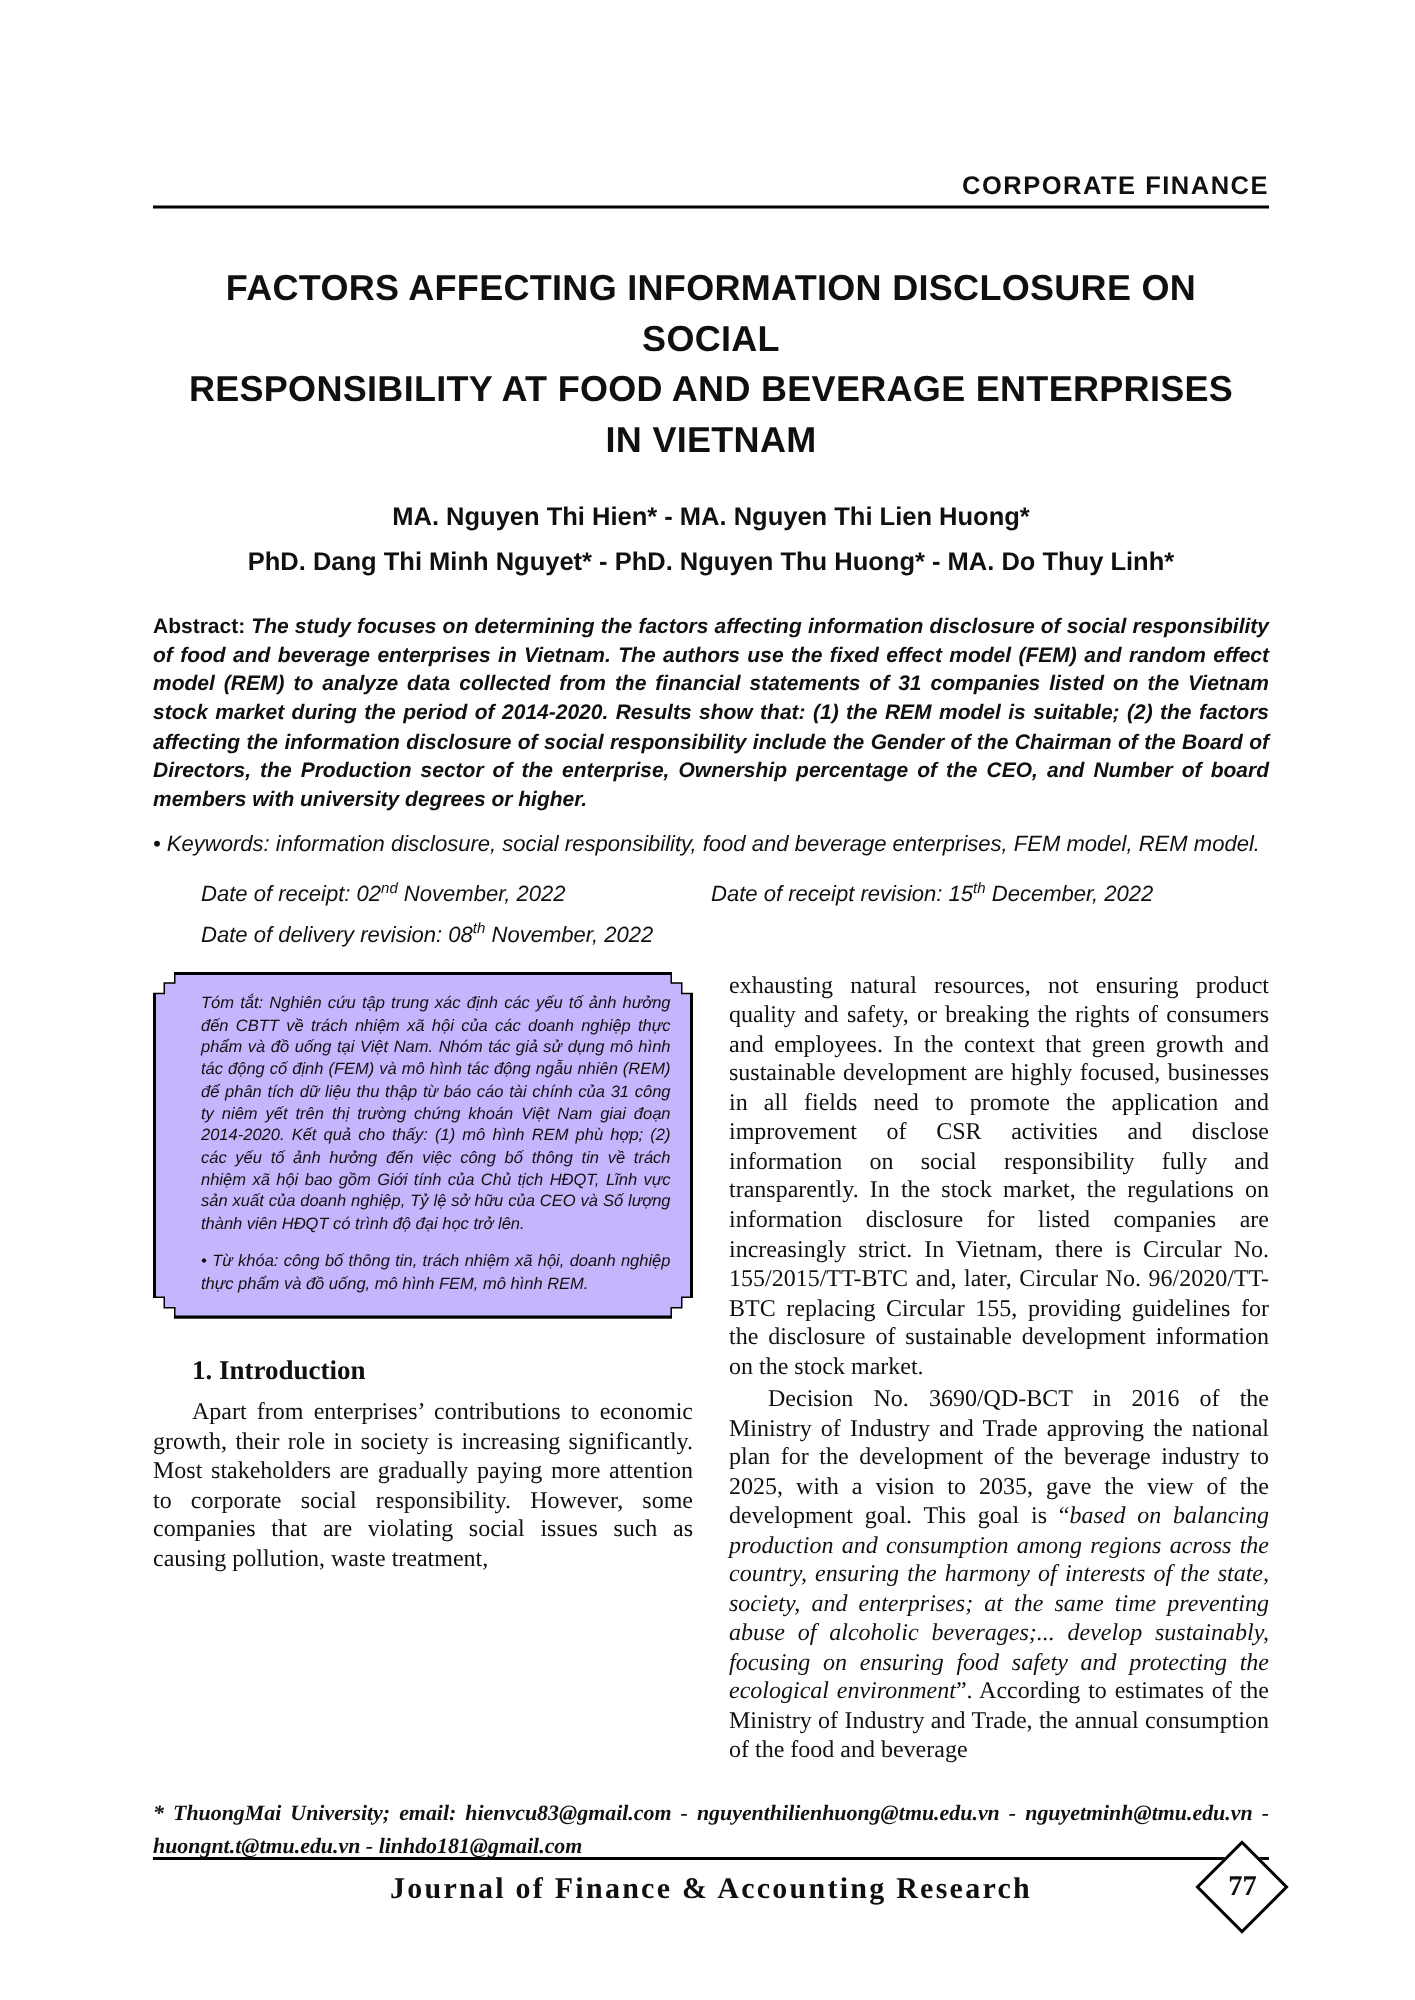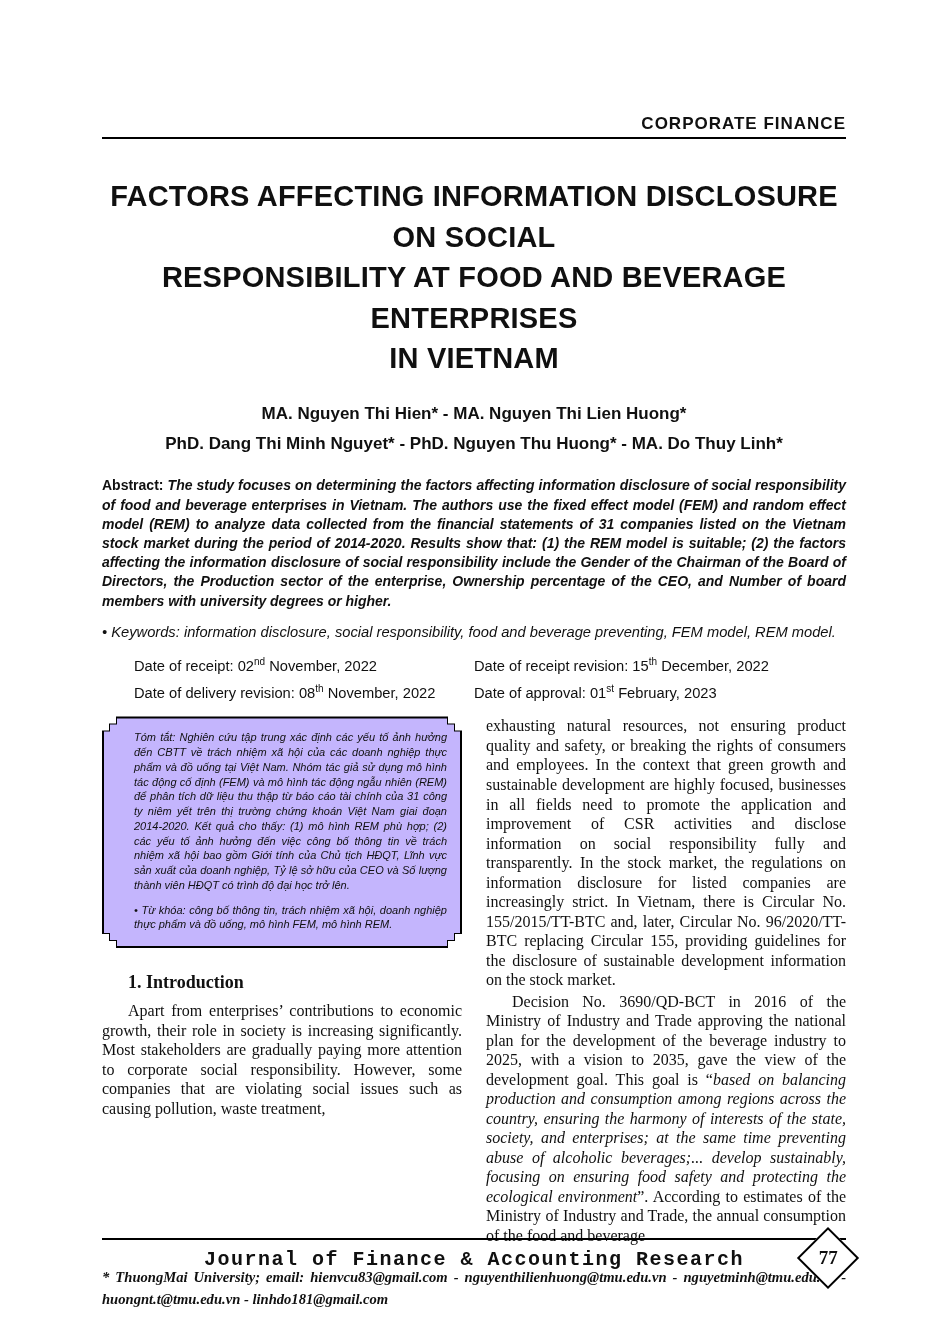--- a/index.html
+++ b/index.html
@@ -23,21 +23,21 @@
   .section-label {
     position:absolute; right:0; bottom:12px;
     font-family:"Liberation Sans", sans-serif; font-weight:700;
     font-size:17px; letter-spacing:1px;
   }
 
   
   .title {
     margin-top:30px; text-align:center;
     font-family:"Liberation Sans", sans-serif; font-weight:700;
-    font-size:29px; line-height:1.4; letter-spacing:0.2px;
+    font-size:24px; line-height:1.4; letter-spacing:0.2px;
   }
   .authors {
     margin-top:20px; text-align:center;
     font-family:"Liberation Sans", sans-serif; font-weight:700;
     font-size:17px; line-height:1.75;
   }
   .authors div { white-space:nowrap; }
 
   
   .abstract {
@@ -45,21 +45,21 @@
     font-family:"Liberation Sans", sans-serif; font-size:14px; line-height:1.37;
     font-weight:700; font-style:italic;
   }
   .abstract .abs-label { font-style:normal; }
   .keywords {
     margin-top:13px; text-align:justify;
     font-family:"Liberation Sans", sans-serif; font-style:italic; font-size:14.7px;
   }
   .dates {
     margin-top:16px; display:grid; grid-template-columns:1fr 1fr; row-gap:9px;
-    font-family:"Liberation Sans", sans-serif; font-size:14.7px;
+    font-family:"Liberation Sans", sans-serif; font-style:italic; font-size:14.7px;
   }
   .dates .dcell-l { padding-left:32px; }
   .dates sup { font-size:10px; }
 
   
   .columns { margin-top:16px; display:flex; gap:24px; }
   .col { flex:1 1 0; min-width:0; }
 
   
   .notch-outer {
@@ -100,21 +100,21 @@
     margin-top:22px; font-family:"Liberation Serif", serif;
     font-weight:700; font-style:italic; font-size:14.6px; line-height:1.5;
     text-align:justify;
   }
 
   
   .footer { position:absolute; left:102px; right:97px; top:1238px; }
   .footer-rule { border-top:2px solid #000; }
   .footer-title {
     margin-top:8px; text-align:center;
-    font-family:Liberation Mono, monospace; font-weight:700;
+    font-family:Liberation Serif, serif; font-weight:700;
     font-size:20px; letter-spacing:1.5px;
   }
   .page-diamond {
     position:absolute; right:-4px; top:-2px; width:44px; height:44px;
     background:#fff; border:2.5px solid #000; transform:rotate(45deg);
     display:flex; align-items:center; justify-content:center;
   }
   .page-diamond span {
     transform:rotate(-45deg);
     font-family:"Liberation Serif", serif; font-weight:700; font-size:19px;
@@ -136,27 +136,26 @@
     <div>IN VIETNAM</div>
   </div>
 
   <div class="authors">
     <div>MA. Nguyen Thi Hien* - MA. Nguyen Thi Lien Huong*</div>
     <div>PhD. Dang Thi Minh Nguyet* - PhD. Nguyen Thu Huong* - MA. Do Thuy Linh*</div>
   </div>
 
   <p class="abstract"><span class="abs-label">Abstract:</span><span> The study focuses on determining the factors affecting information disclosure of social responsibility of food and beverage enterprises in Vietnam. The authors use the fixed effect model (FEM) and random effect model (REM) to analyze data collected from the financial statements of 31 companies listed on the Vietnam stock market during the period of 2014-2020. Results show that: (1) the REM model is suitable; (2) the factors affecting the information disclosure of social responsibility include the Gender of the Chairman of the Board of Directors, the Production sector of the enterprise, Ownership percentage of the CEO, and Number of board members with university degrees or higher.</span></p>
 
-  <p class="keywords"><span>• Keywords:</span><span> information disclosure, social responsibility, food and beverage preventing, FEM model, REM model.</span></p>
+  <p class="keywords"><span>• Keywords:</span><span> information disclosure, social responsibility, food and beverage enterprises, FEM model, REM model.</span></p>
 
   <div class="dates">
     <div class="dcell-l"><span>Date of receipt: 02</span><sup>nd</sup><span> November, 2022</span></div>
     <div><span>Date of receipt revision: 15</span><sup>th</sup><span> December, 2022</span></div>
     <div class="dcell-l"><span>Date of delivery revision: 08</span><sup>th</sup><span> November, 2022</span></div>
-    <div><span>Date of approval: 01</span><sup>st</sup><span> February, 2023</span></div>
   </div>
 
   <div class="columns">
 
     <div class="col col-left">
       <div class="notch-outer">
         <div class="notch-inner">
           <p><span>Tóm tắt:</span><span> Nghiên cứu tập trung xác định các yếu tố ảnh hưởng đến CBTT về trách nhiệm xã hội của các doanh nghiệp thực phẩm và đồ uống tại Việt Nam. Nhóm tác giả sử dụng mô hình tác động cố định (FEM) và mô hình tác động ngẫu nhiên (REM) để phân tích dữ liệu thu thập từ báo cáo tài chính của 31 công ty niêm yết trên thị trường chứng khoán Việt Nam giai đoạn 2014-2020. Kết quả cho thấy: (1) mô hình REM phù hợp; (2) các yếu tố ảnh hưởng đến việc công bố thông tin về trách nhiệm xã hội bao gồm Giới tính của Chủ tịch HĐQT, Lĩnh vực sản xuất của doanh nghiệp, Tỷ lệ sở hữu của CEO và Số lượng thành viên HĐQT có trình độ đại học trở lên.</span></p>
           <p><span>• Từ khóa:</span><span> công bố thông tin, trách nhiệm xã hội, doanh nghiệp thực phẩm và đồ uống, mô hình FEM, mô hình REM.</span></p>
         </div>

